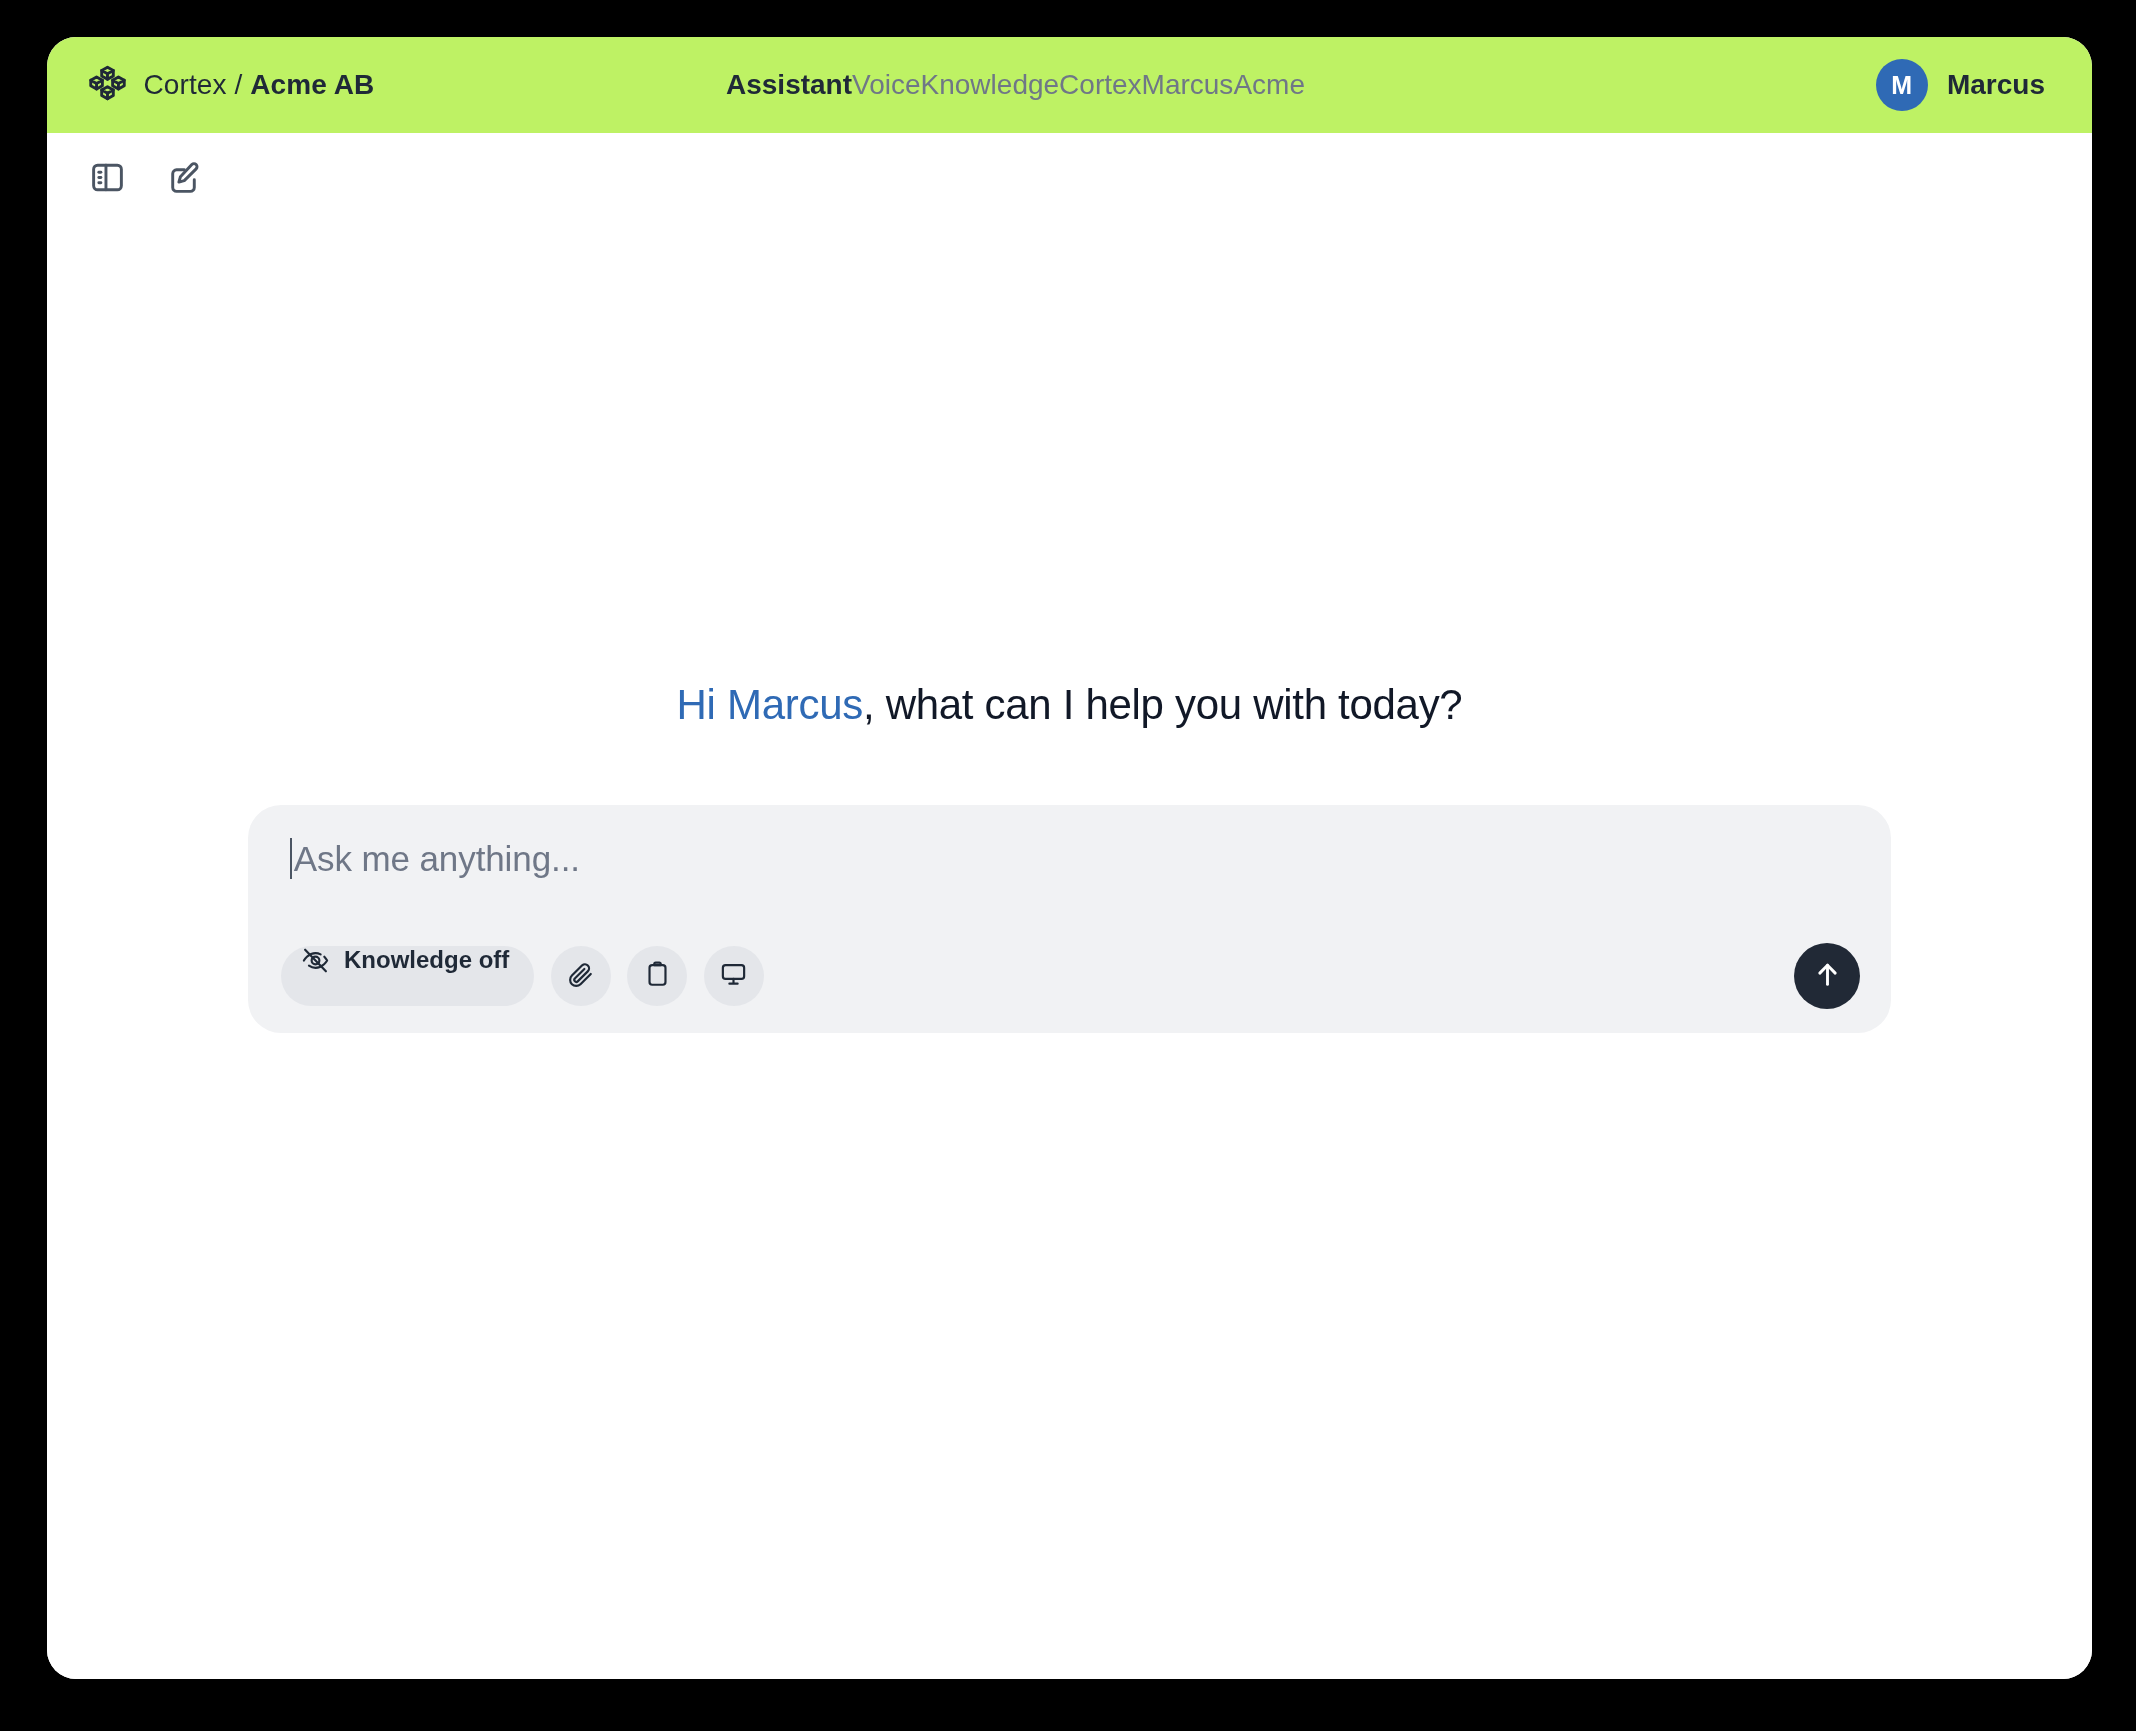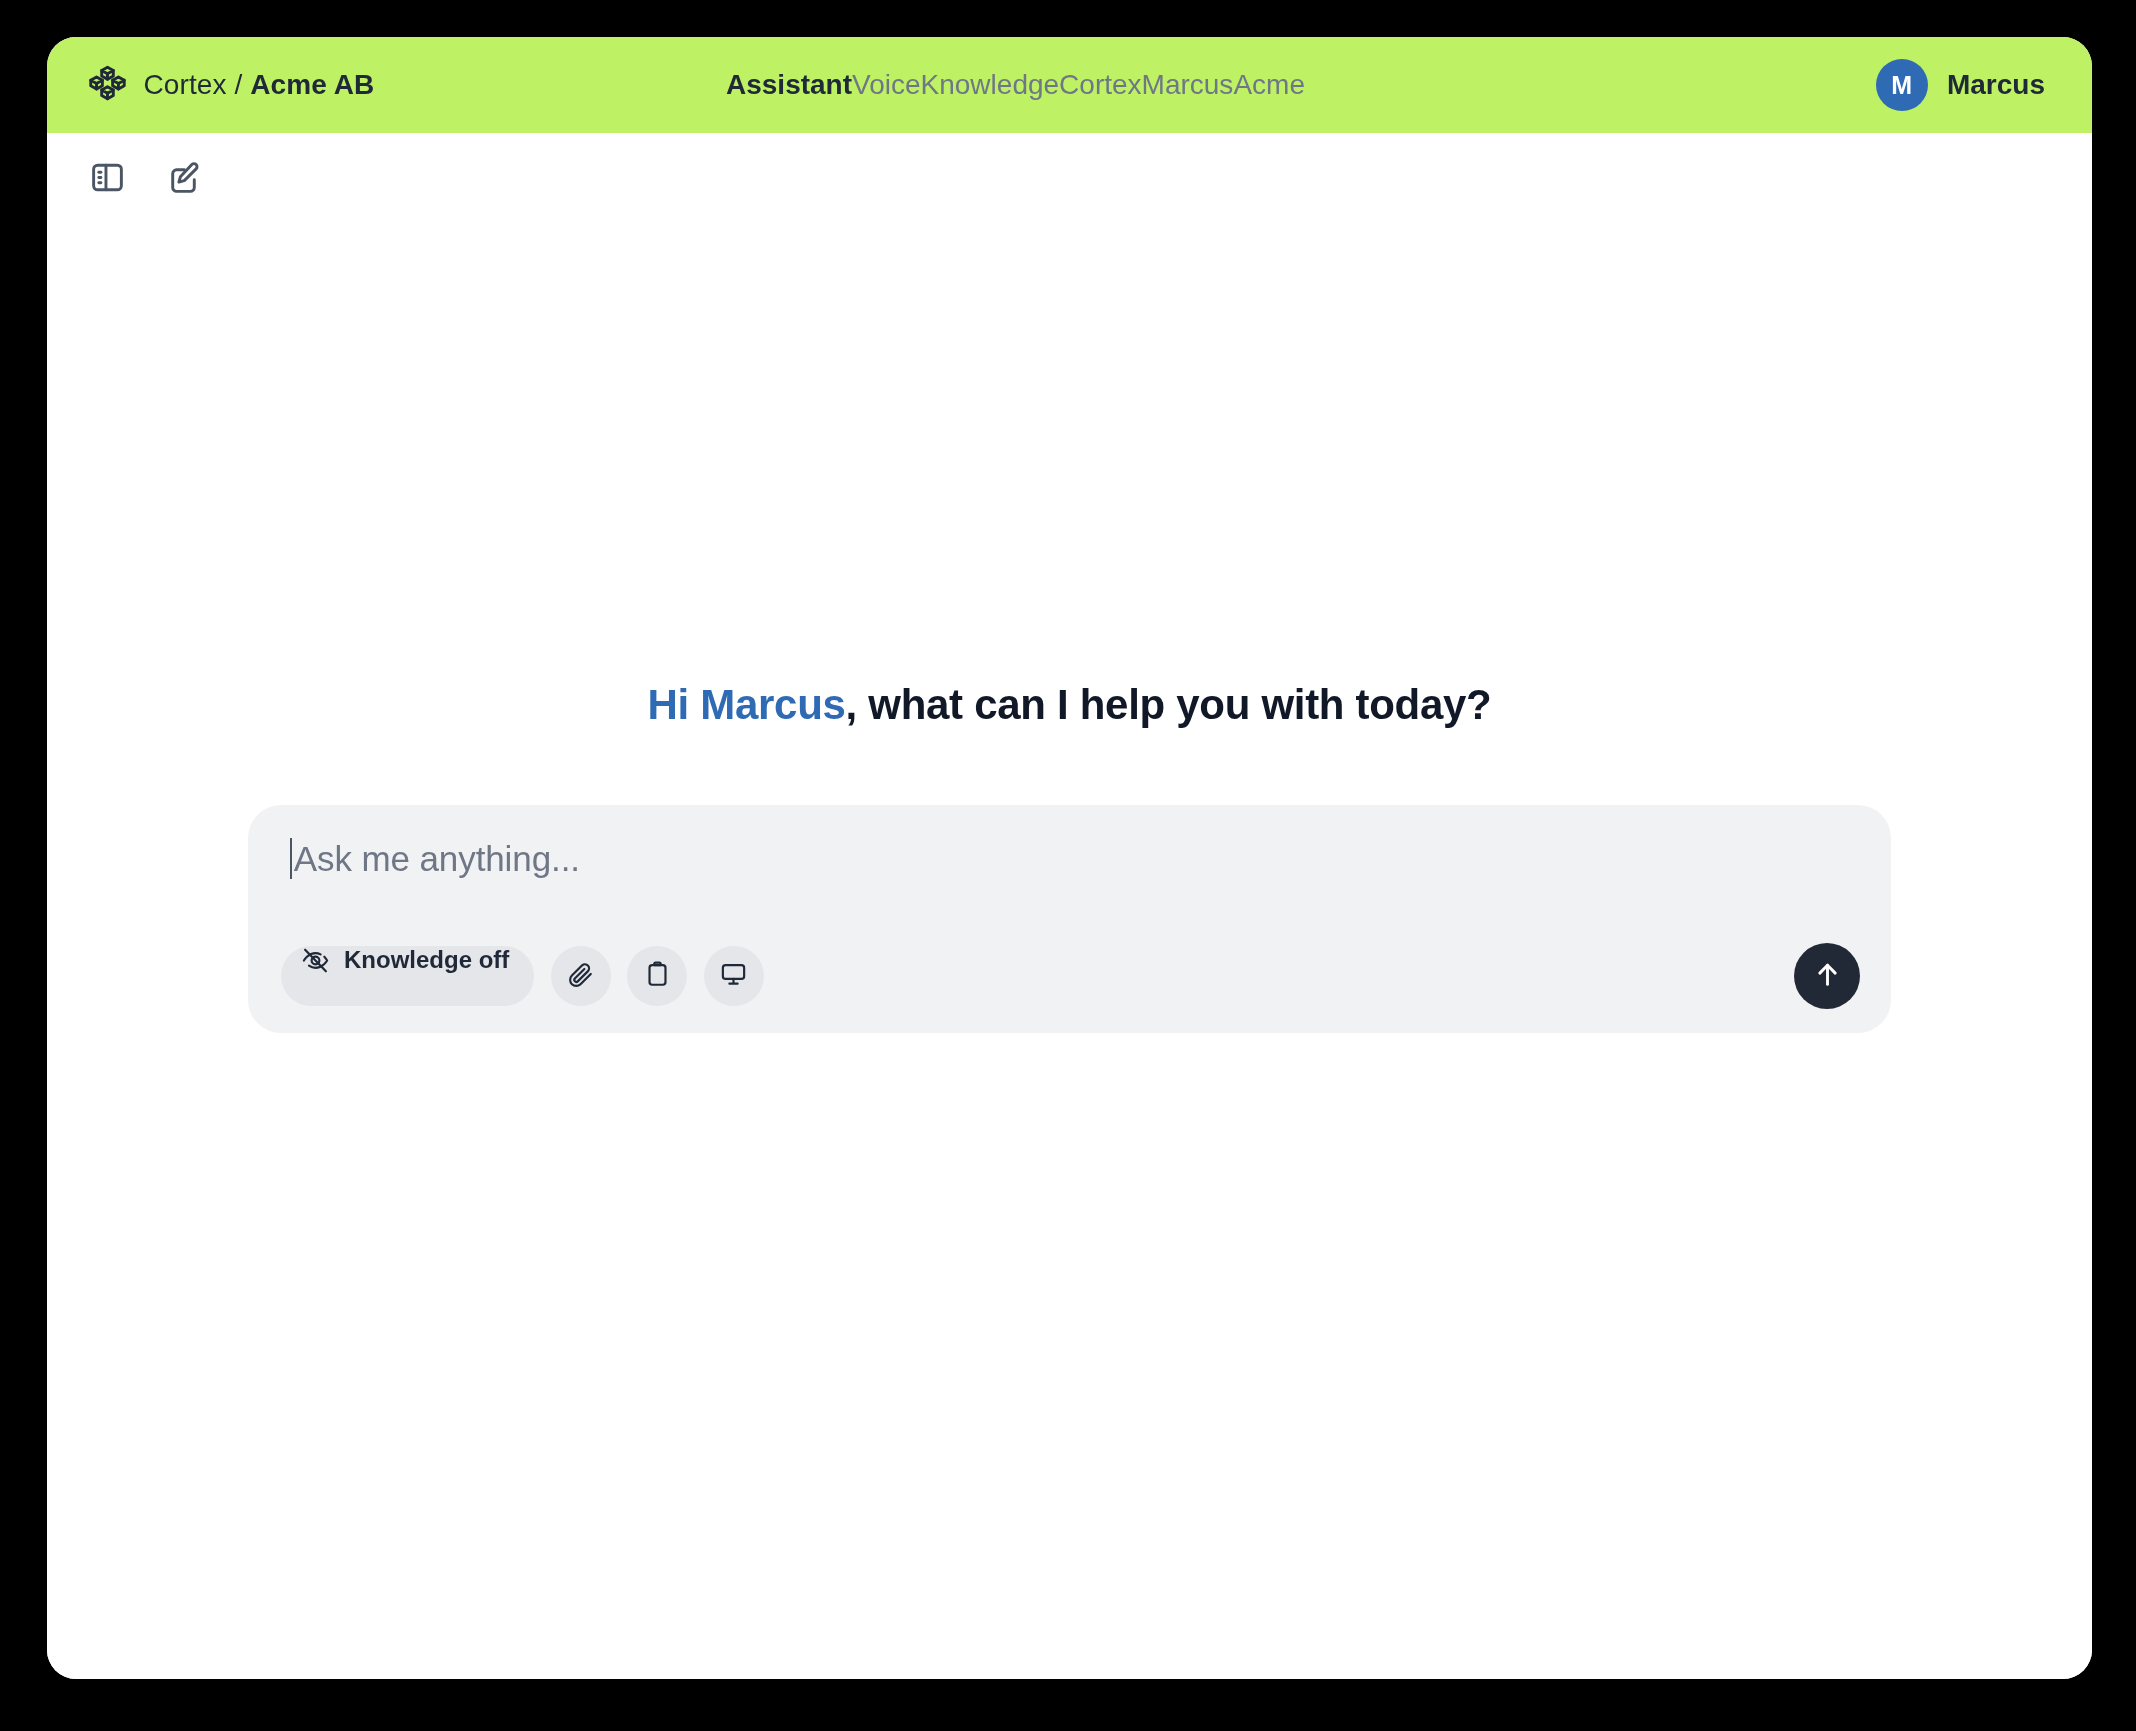--- a/index.html
+++ b/index.html
@@ -132,21 +132,21 @@
   #center-stack {
     position: absolute;
     left: 0;
     right: 0;
     top: 548px;
   }
 
   #greeting {
     text-align: center;
     font-size: 42px;
-    font-weight: 700;
+    font-weight: 400;
     color: #111827;
     letter-spacing: -0.3px;
     line-height: 1.15;
     white-space: nowrap;
   }
   #greeting .hi { color: #2f6ab5; }
 
   #composer {
     position: relative;
     margin: 76px auto 0 auto;

